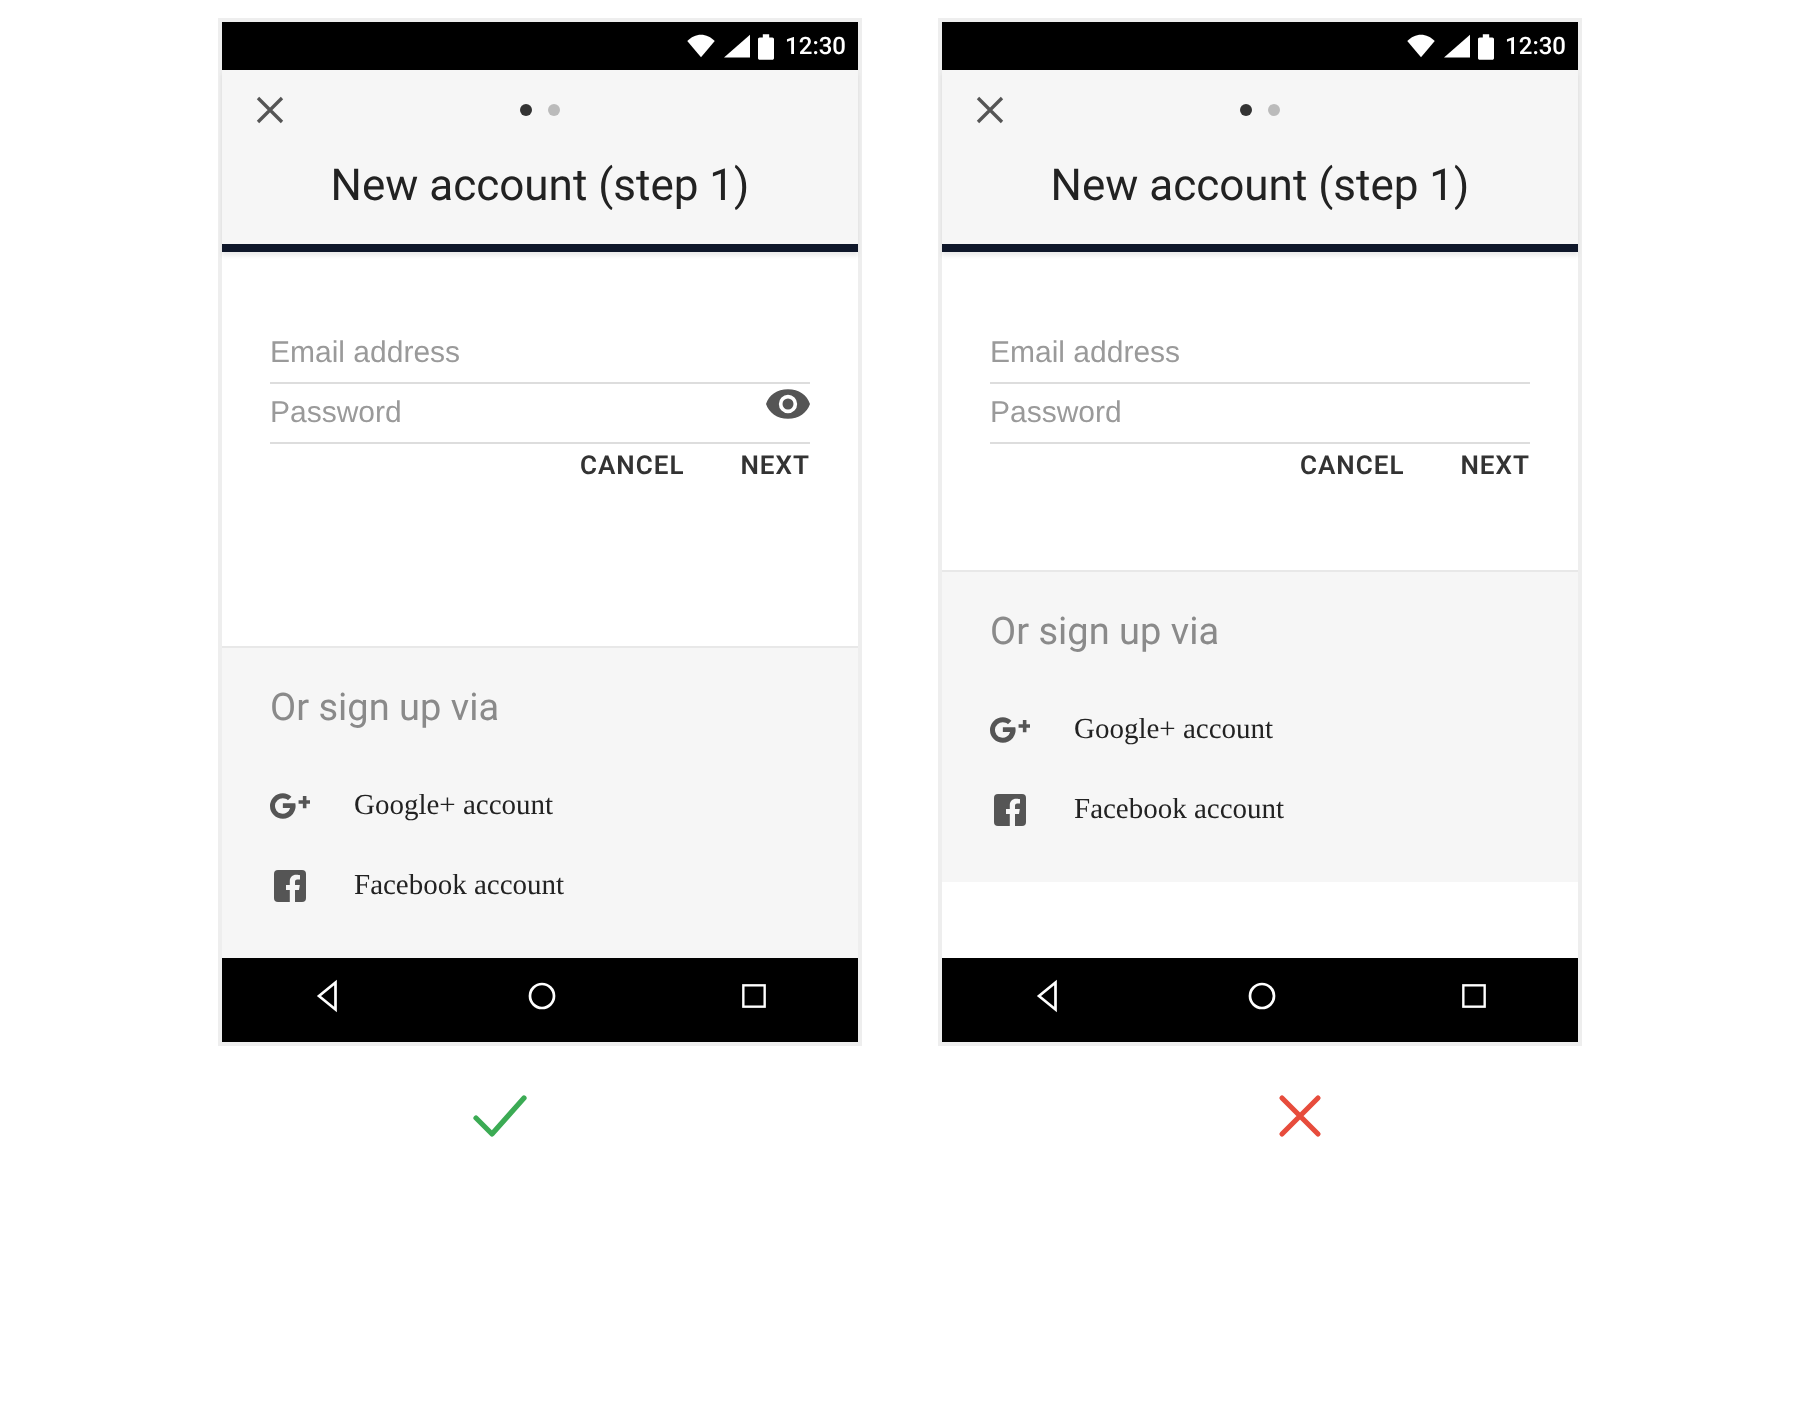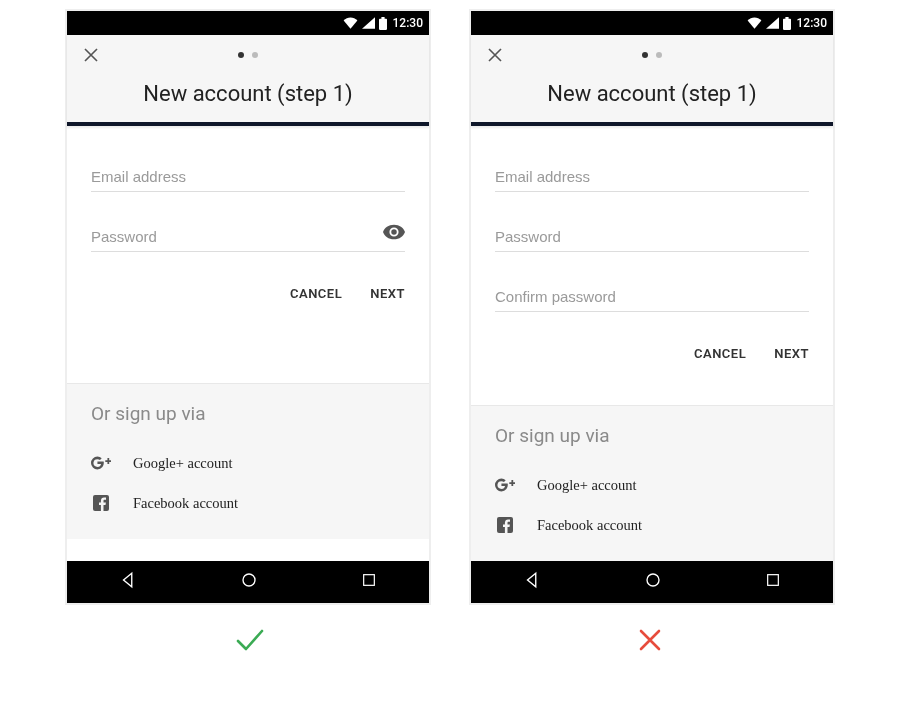--- a/index.html
+++ b/index.html
@@ -10,21 +10,21 @@
     height: 704px;
     position: relative;
   }
   .stage {
     display: flex;
     justify-content: center;
     gap: 40px;
     padding-top: 10px;
   }
   .phone {
-    width: 364px;
+    width: 320px;
     border: 1px solid #eee;
     background: #fff;
     display: flex;
     flex-direction: column;
     box-shadow: 0 0 0 1px #eee;
   }
   
   .statusbar {
     height: 24px;
     background: #000;
@@ -79,21 +79,20 @@
     color: #222;
     margin-top: 6px;
   }
   
   .form {
     padding: 36px 24px 12px 24px;
     flex: 0 0 auto;
   }
   .field {
     position: relative;
-    margin-bottom: 30px;
   }
   .field input {
     width: 100%;
     border: none;
     border-bottom: 1px solid #ddd;
     padding: 6px 0;
     font-size: 15px;
     color: #333;
     outline: none;
     background: transparent;
@@ -312,23 +311,20 @@
       </div>
       <div class="title">New account (step 1)</div>
     </div>
 
     <div class="form">
       <div class="field">
         <input type="text" placeholder="Email address" style="">
       </div>
       <div class="field">
         <input type="password" placeholder="Password" style="">
-      </div>
-      <div class="field">
-        <input type="password" placeholder="Confirm password" style="">
       </div>
       <div class="actions">
         <span class="btn">CANCEL</span>
         <span class="btn">NEXT</span>
       </div>
     </div>
 
     <div class="spacer-b"></div>
 
     <div class="alt">

